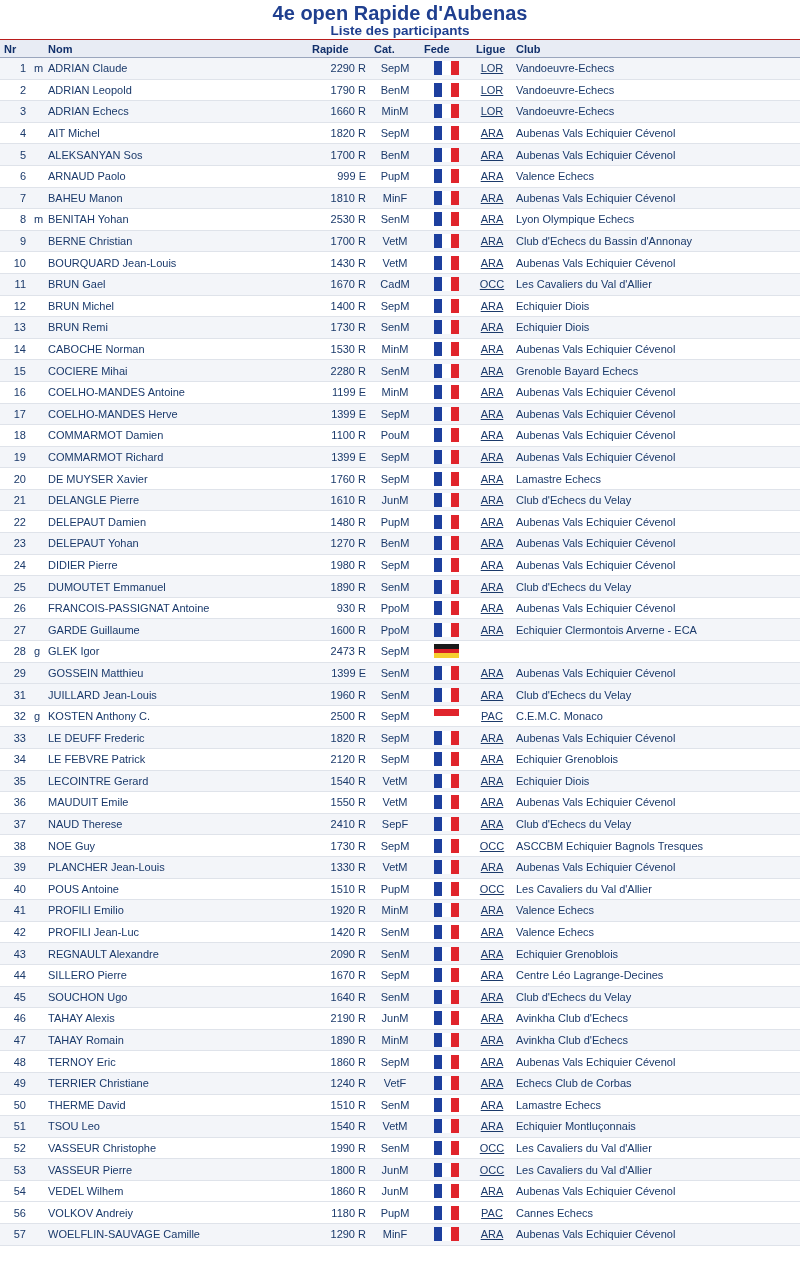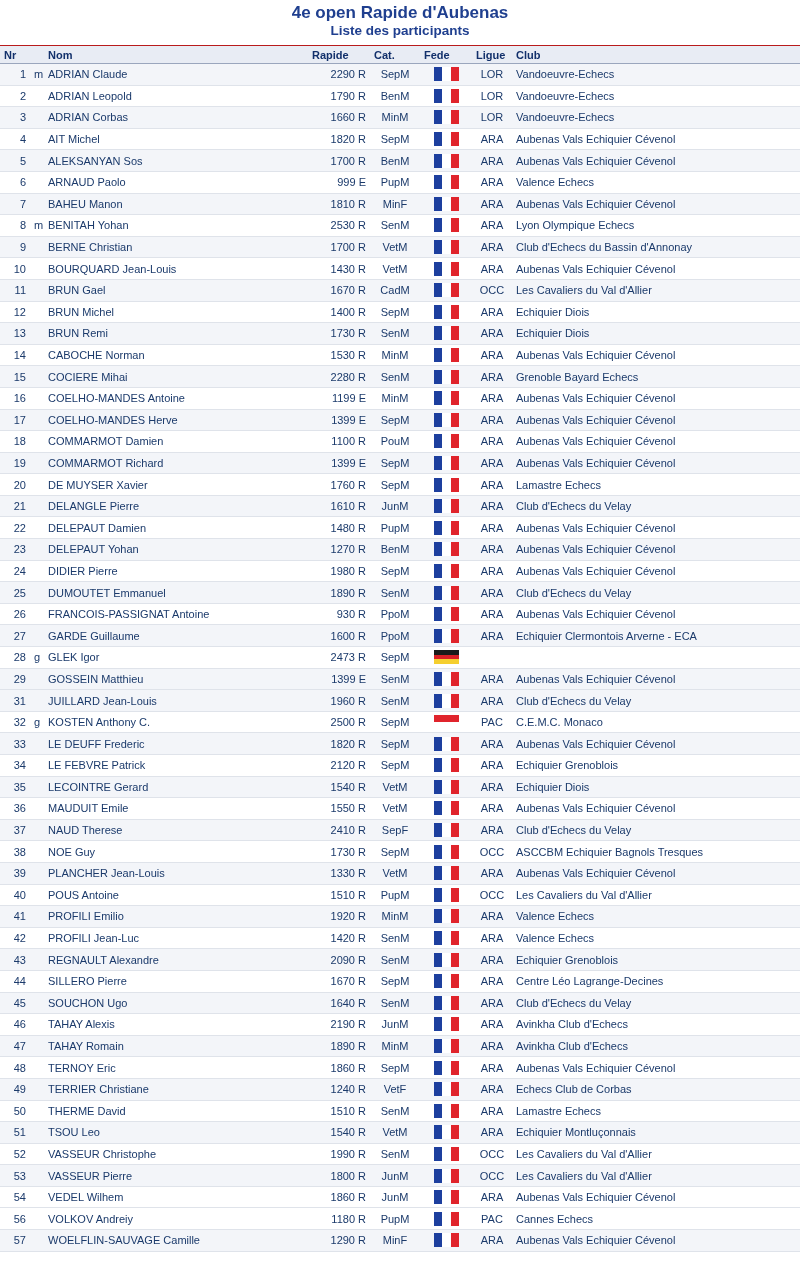--- a/index.html
+++ b/index.html
@@ -14,31 +14,31 @@
     color: #1b3a6b;
   }
   .page {
     width: 800px;
     position: relative;
   }
   .doc-title {
     text-align: center;
     color: #1f3f8f;
     font-weight: bold;
-    font-size: 17px;
+    font-size: 20px;
     line-height: 18px;
     padding-top: 4px;
   }
   .doc-subtitle {
     text-align: center;
     color: #1f3f8f;
     font-weight: bold;
     font-size: 13.5px;
     line-height: 17px;
-    padding-bottom: 6px;
+    padding-bottom: 0;
   }
   table.players {
     width: 800px;
     border-collapse: collapse;
     table-layout: fixed;
   }
   table.players thead th {
     background: #e8ecf4;
     color: #12306b;
     font-weight: bold;
@@ -77,21 +77,21 @@
   .th-cat  { text-align: center; }
   .th-fede { text-align: center; }
   .th-ligue{ text-align: center; }
 
   td.nr    { text-align: right; padding-right: 5px; }
   td.title { text-align: center; padding: 0; font-size: 10.5px; }
   td.name  { text-align: left; padding-left: 2px; }
   td.elo   { text-align: right; padding-right: 6px; }
   td.cat   { text-align: center; }
   td.fede  { text-align: center; padding: 0; }
-  td.ligue { text-align: center; }
+  td.ligue { text-align: center; text-decoration: underline; }
   td.club  { text-align: left; padding-left: 5px; }
 
   .flag {
     display: inline-block;
     width: 25px;
     height: 14px;
     vertical-align: -2px;
     position: relative;
     overflow: hidden;
     line-height: 0;
@@ -162,21 +162,21 @@
           <td class="name">ADRIAN Leopold</td>
           <td class="elo">1790 R</td>
           <td class="cat">BenM</td>
           <td class="fede"><span class="flag fr"></span></td>
           <td class="ligue">LOR</td>
           <td class="club">Vandoeuvre-Echecs</td>
         </tr>
         <tr class="even">
           <td class="nr">3</td>
           <td class="title"></td>
-          <td class="name">ADRIAN Corbas</td>
+          <td class="name">ADRIAN Echecs</td>
           <td class="elo">1660 R</td>
           <td class="cat">MinM</td>
           <td class="fede"><span class="flag fr"></span></td>
           <td class="ligue">LOR</td>
           <td class="club">Vandoeuvre-Echecs</td>
         </tr>
         <tr class="odd">
           <td class="nr">4</td>
           <td class="title"></td>
           <td class="name">AIT Michel</td>

